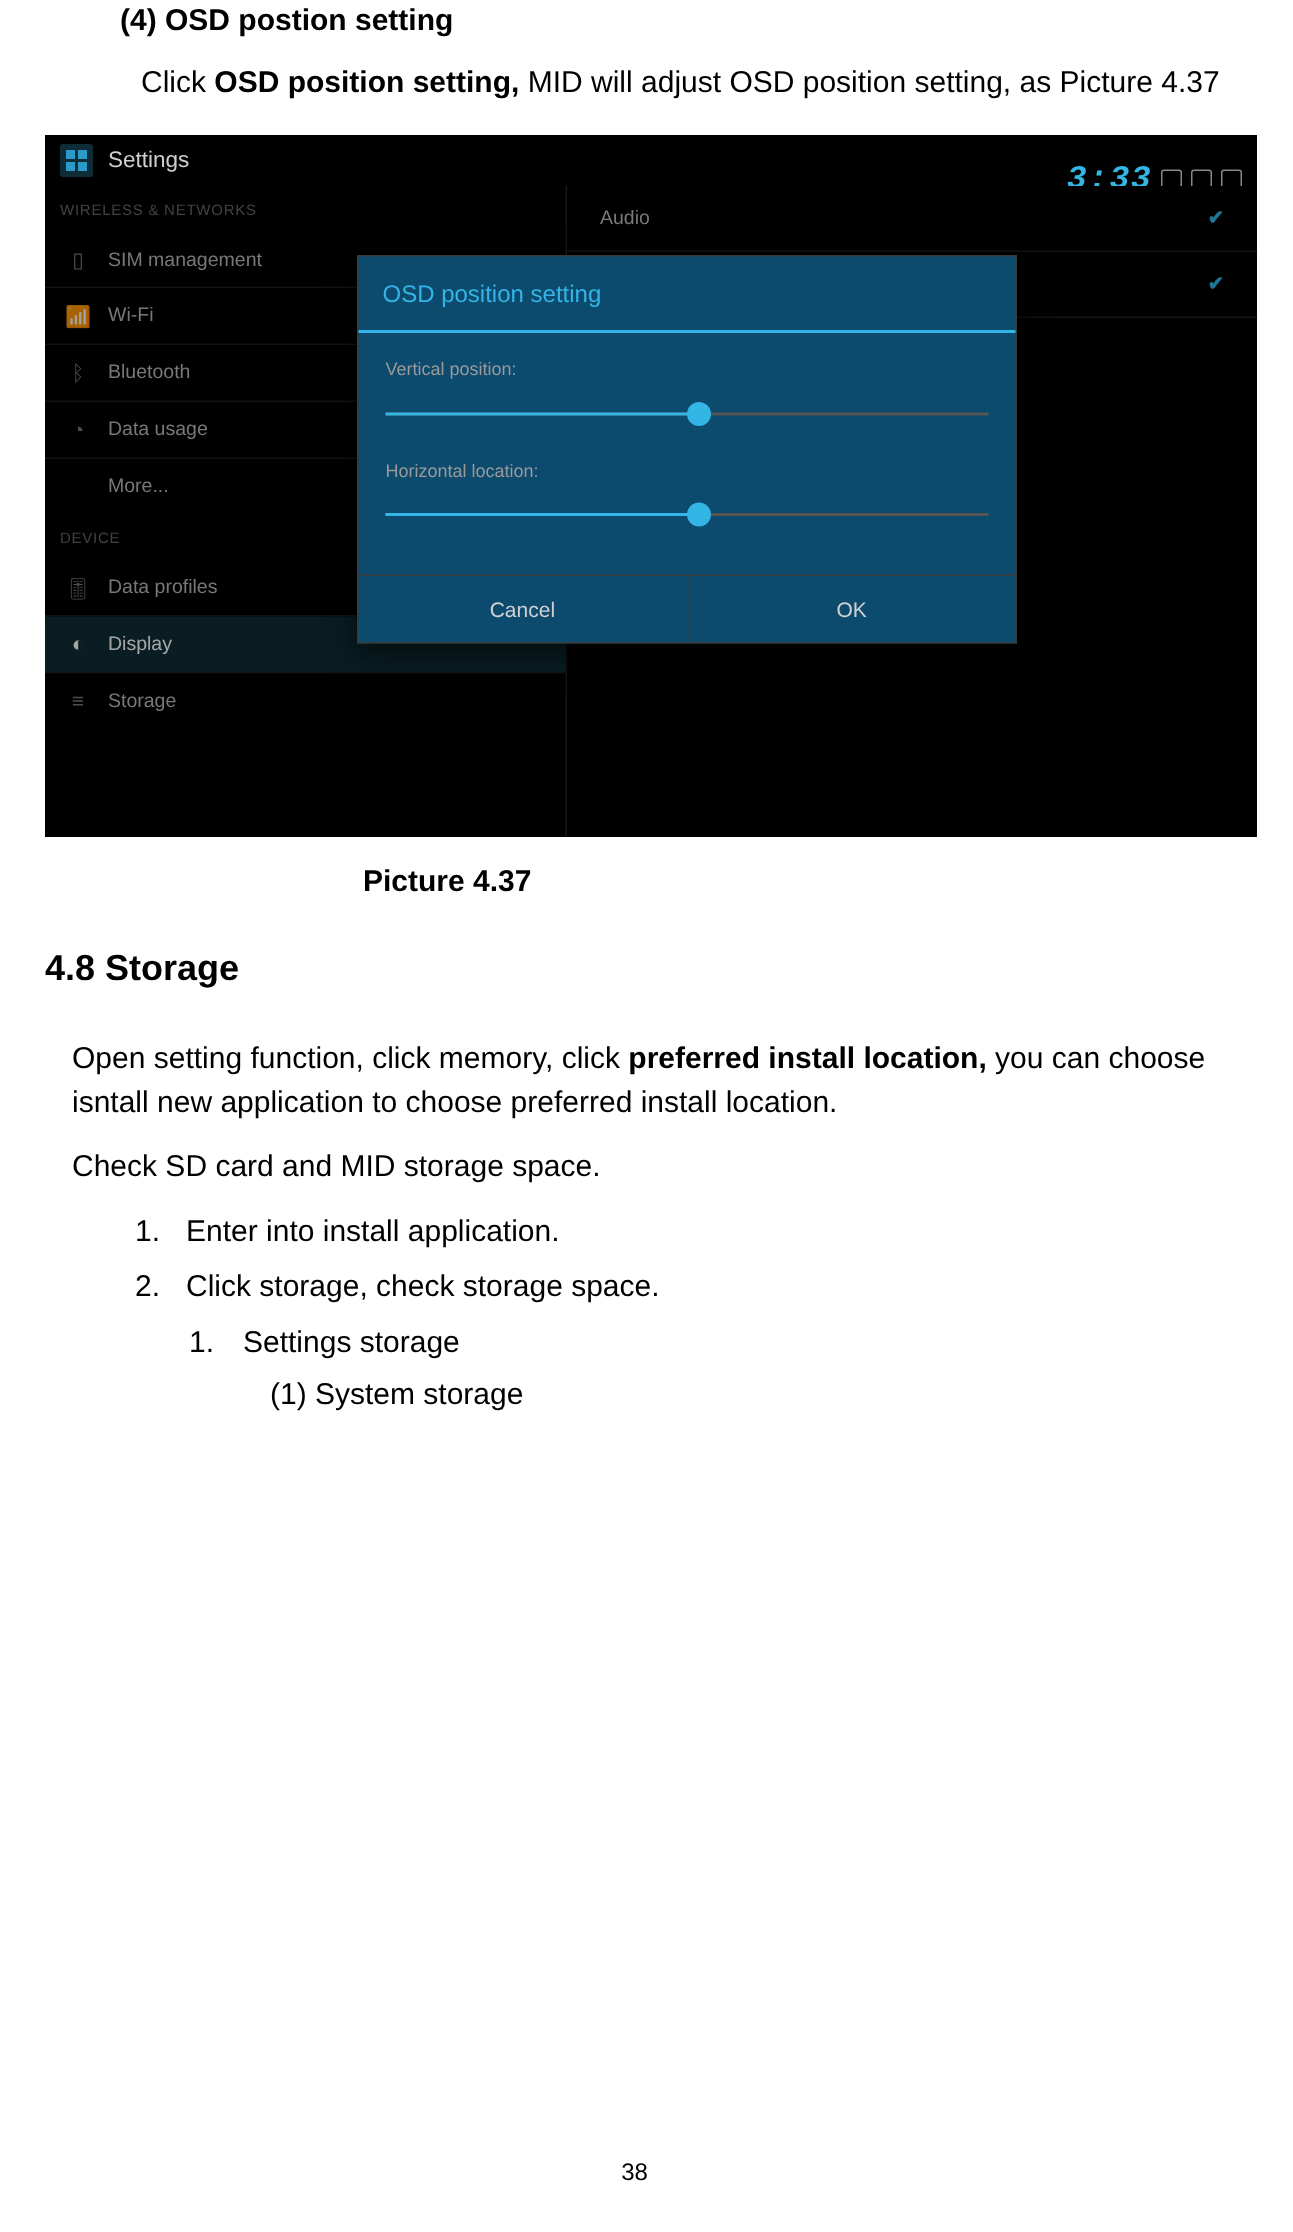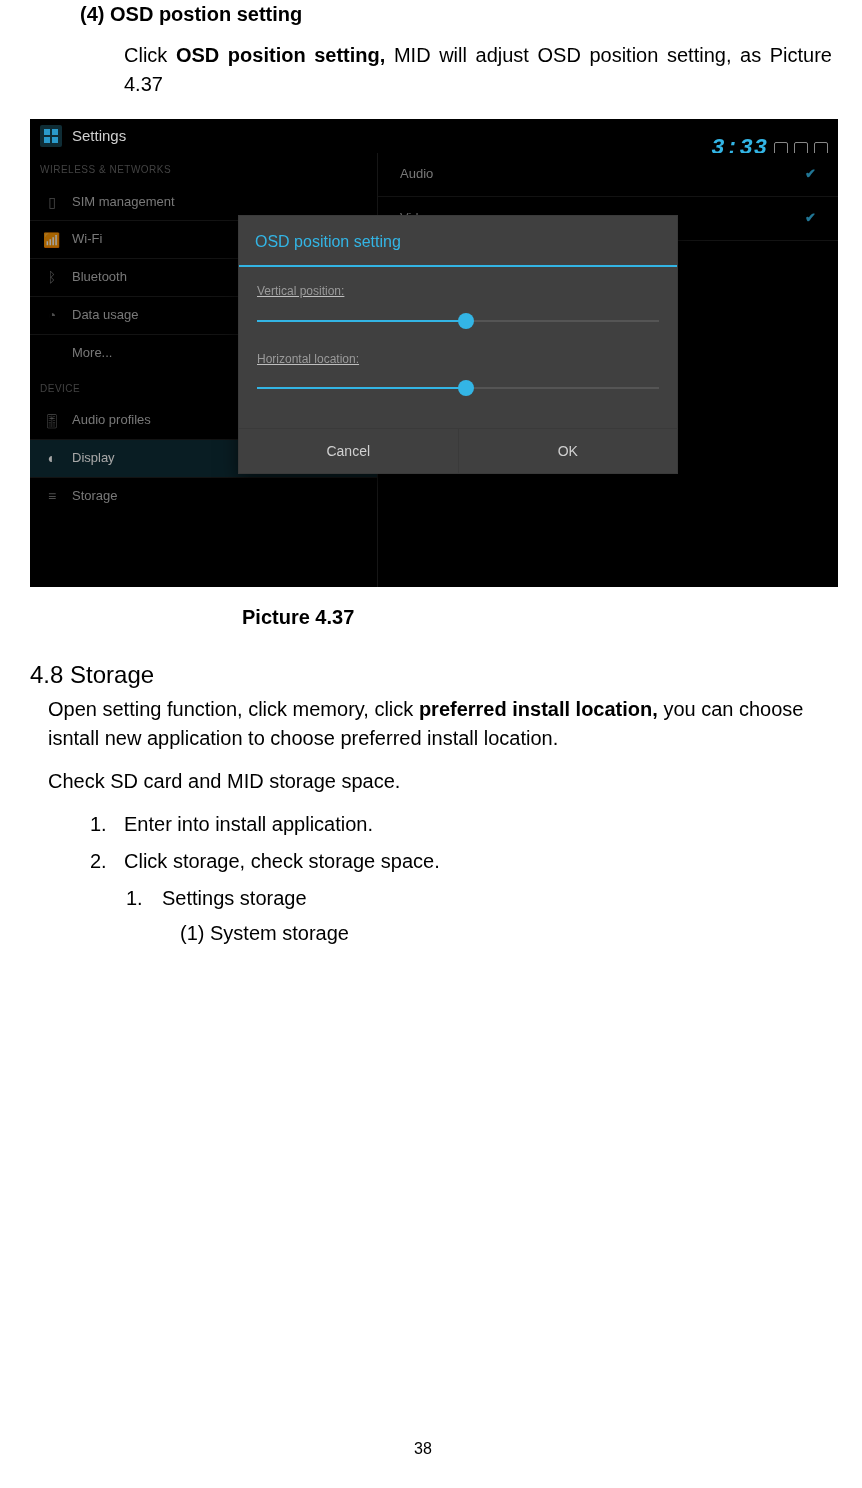--- a/index.html
+++ b/index.html
@@ -13,21 +13,21 @@
     font-size: 20px;
     line-height: 1.45;
   }
   .page { padding: 0 30px; }
   .item4-heading {
     font-weight: bold;
     margin-left: 50px;
     margin-bottom: 12px;
   }
   .item4-body {
-    margin-left: 94px;
+    margin-left: 64px;
     margin-bottom: 20px;
     text-align: justify;
   }
   .bold { font-weight: bold; }
   
   .shot-wrap {
     margin: 0 0 12px 0;
   }
   .shot {
     width: 808px;
@@ -78,39 +78,39 @@
   }
   .sb-row.sel { background: #0f2d36; color:#fff; }
   .sb-row .ico { width:16px; height:16px; display:inline-flex; align-items:center; justify-content:center; color:#777; font-size:14px; }
   .sb-divider { height:1px; background:#1e1e1e; margin:0; }
   .content { flex:1; position:relative; background:#000; }
   .ct-row { display:flex; align-items:center; padding: 12px 22px; }
   .ct-row .lbl { color:#b8b8b8; }
   .ct-row .chk { margin-left:auto; color:#33b5e5; font-weight:bold; }
   .ct-divider { height:1px; background:#1e1e1e; }
   .overlay {
-    position:absolute; left: 208px; top: 96px; width: 440px;
-    background: #404040; border:1px solid #3a3a3a;
+    position:absolute; left: 208px; top: 80px; width: 440px;
+    background: #0c4a6e; border:1px solid #3a3a3a;
     box-shadow: 0 6px 18px rgba(0,0,0,.6);
     z-index: 5;
   }
   .ov-title { color:#33b5e5; font-size:16px; padding: 14px 16px 12px; border-bottom: 2px solid #33b5e5; }
-  .ov-body { padding: 16px 18px 10px; text-decoration: underline; }
+  .ov-body { padding: 16px 18px 10px; }
   .ov-label { font-size:12px; color:#9a9a9a; margin-bottom:8px; }
   .slider { height: 24px; position:relative; margin-bottom: 18px; }
   .slider .track { position:absolute; top:11px; left:0; right:0; height:2px; background:#555; }
   .slider .fill { position:absolute; top:11px; left:0; height:2px; background:#33b5e5; }
   .slider .thumb { position:absolute; top:4px; width:16px; height:16px; background:#33b5e5; border-radius:50%; transform:translateX(-50%); }
   .ov-actions { display:flex; border-top:1px solid #3a3a3a; }
   .ov-btn { flex:1; text-align:center; padding:12px 0; color:#d0d0d0; font-size:14px; }
   .ov-btn + .ov-btn { border-left:1px solid #3a3a3a; }
   .dimmer { position:absolute; inset:34px 0 0 0; background: rgba(0,0,0,0.35); z-index:3; pointer-events:none;}
   .caption { text-align:center; font-weight:bold; margin-top:16px; margin-bottom:26px;
              padding-left: 212px; text-align:left;}
-  .section-h { font-size:24px; font-weight:normal; margin-bottom:2px; }
+  .section-h { font-size:24px; font-weight:bold; margin-bottom:28px; }
   .body-text { margin:0 18px 14px 18px; }
   .ol { margin-left: 60px; }
   .ol-li { display:flex; gap:12px; margin-bottom:8px; }
   .ol-num { min-width:22px; }
   .sub-ol { margin-left: 96px; }
   .sub-li { display:flex; gap:14px; margin-bottom:6px; }
   .sub-num { min-width:22px; }
   .sub-sub { margin-left: 150px; margin-bottom:6px; }
   .sub-sub-body { margin-left: 178px; margin-bottom:6px; }
   .page-num { position:absolute; bottom:28px; left:0; right:16px; text-align:center; font-size:16px; }
@@ -162,21 +162,21 @@
               <span>Data usage</span>
             </div>
           <div class="sb-divider"></div>
           <div class="sb-row">
               <span class="ico"></span>
               <span>More...</span>
             </div>
           <div class="sb-header">DEVICE</div>
           <div class="sb-row">
               <span class="ico">🎚</span>
-              <span>Audio profiles</span>
+              <span>Data profiles</span>
             </div>
           <div class="sb-divider"></div>
           <div class="sb-row sel">
               <span class="ico" style="color:#fff">◐</span>
               <span>Display</span>
             </div>
           <div class="sb-divider"></div>
           <div class="sb-row">
               <span class="ico">≡</span>
               <span>Storage</span>

